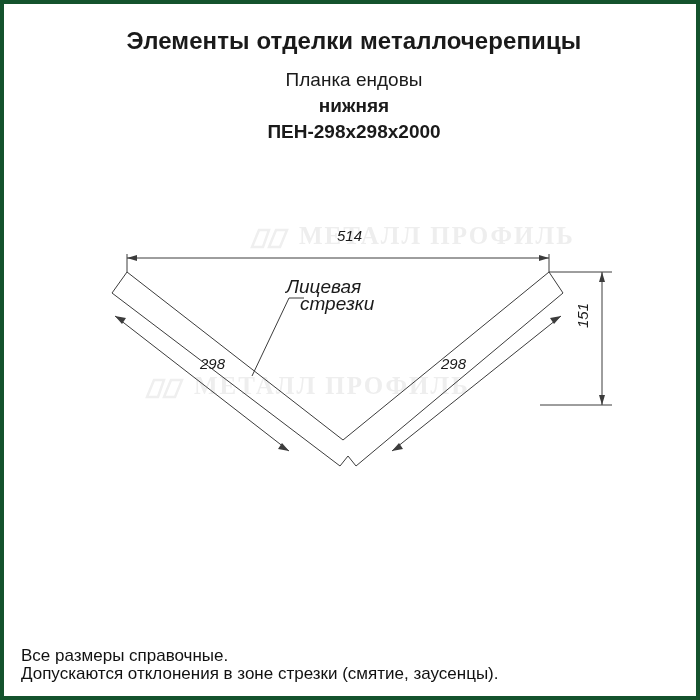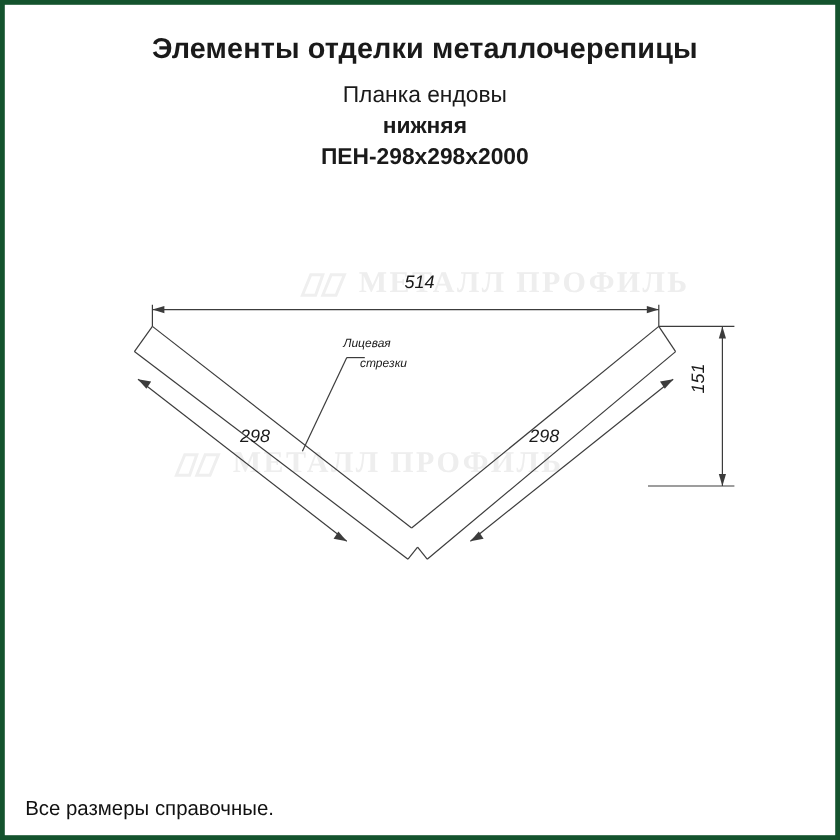--- a/index.html
+++ b/index.html
@@ -94,21 +94,21 @@
   }
   .footnotes div { white-space: nowrap; }
   .dim-label {
     position: absolute;
     font-size: 15px;
     color: #1a1a1a;
     font-family: "Liberation Sans", sans-serif;
   }
   .face-label {
     position: absolute;
-    font-size: 10px;
+    font-size: 19px;
     color: #1a1a1a;
     line-height: 17px;
     text-align: center;
   }
 </style>
 </head>
 <body>
 
 <div class="page">
 
@@ -182,15 +182,16 @@
     <div class="dim-label" style="top:148px; left:570px; transform: rotate(-90deg); transform-origin: left top;">151</div>
 
     <div class="face-label" style="top:98px; left:282px; width:92px; text-align:left;">
       <div>Лицевая</div>
       <div style="margin-left:14px;">стрезки</div>
     </div>
   </div>
 
   <div class="footnotes">
     <div>Все размеры справочные.</div>
+    <div>Допускаются отклонения в зоне стрезки (смятие, заусенцы).</div>
   </div>
 
 </div>
 
 </body></html>

